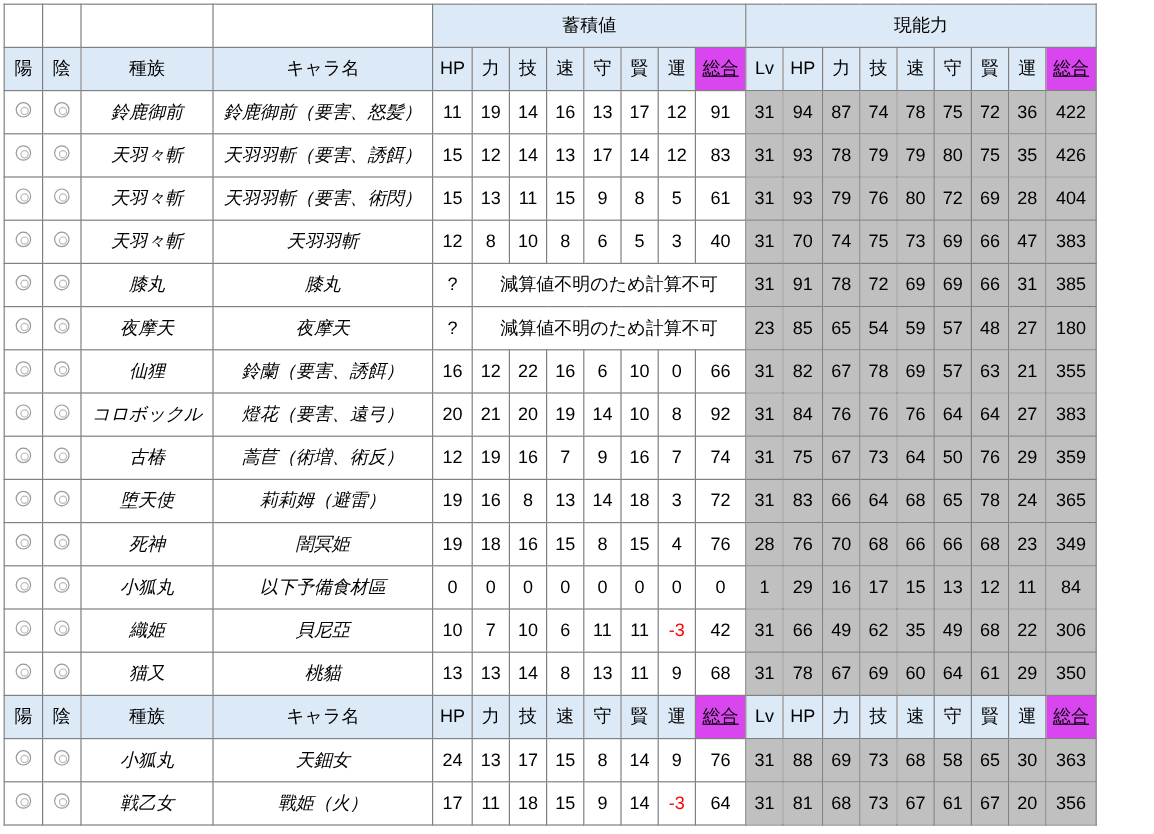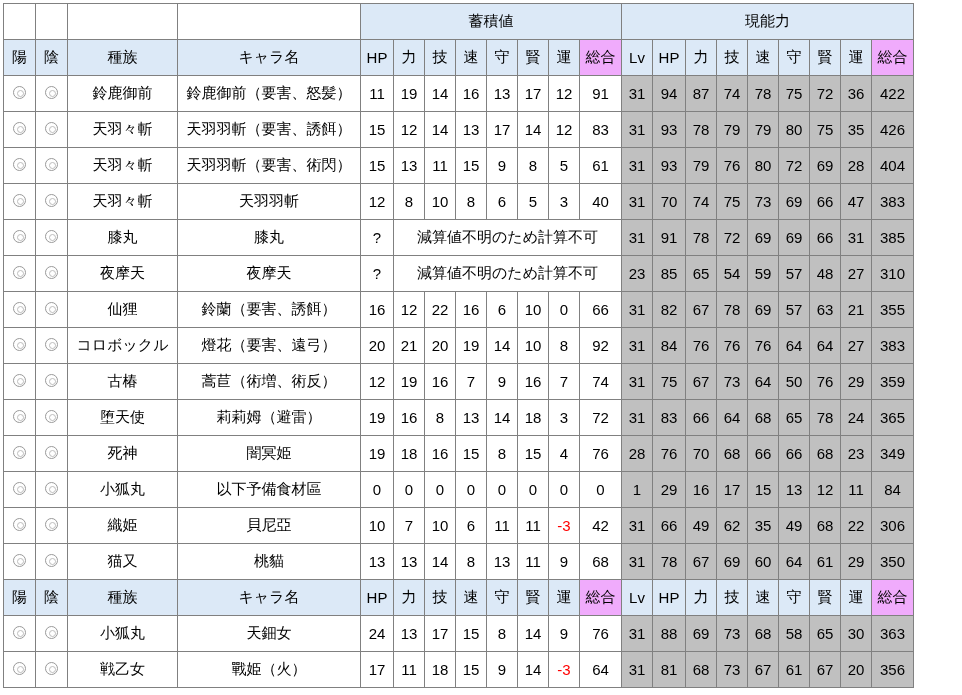--- a/index.html
+++ b/index.html
@@ -40,25 +40,27 @@
     background: #ffffff;
     border-left: 1px solid #ffffff;
     border-top: 1px solid #ffffff;
   }
   .grp-blank.first { border-left: 1px solid #ffffff; }
   
   .hdr {
     background: #dce9f7;
   }
   .hdr.total {
-    background: #f0abfc;
+    background: #d946ef;
+    text-decoration: underline;
   }
   .cell-left {
     text-align: left;
     padding-left: 8px;
+    font-style: italic;
   }
   .cur {
     background: #c0c0c0;
   }
   .neg { color: #ff0000; }
   .radio-cell {
     text-align: center;
   }
   .radio {
     display: inline-block;
@@ -267,21 +269,21 @@
         <td>?</td>
         <td colspan="7" class="span-note">減算値不明のため計算不可</td>
         <td class="cur">23</td>
         <td class="cur">85</td>
         <td class="cur">65</td>
         <td class="cur">54</td>
         <td class="cur">59</td>
         <td class="cur">57</td>
         <td class="cur">48</td>
         <td class="cur">27</td>
-        <td class="cur">310</td>
+        <td class="cur">180</td>
       </tr>
       <tr>
         <td class="radio-cell"><span class="radio"></span></td>
         <td class="radio-cell"><span class="radio"></span></td>
         <td class="cell-left">仙狸</td>
         <td class="cell-left">鈴蘭（要害、誘餌）</td>
         <td>16</td>
         <td>12</td>
         <td>22</td>
         <td>16</td>

